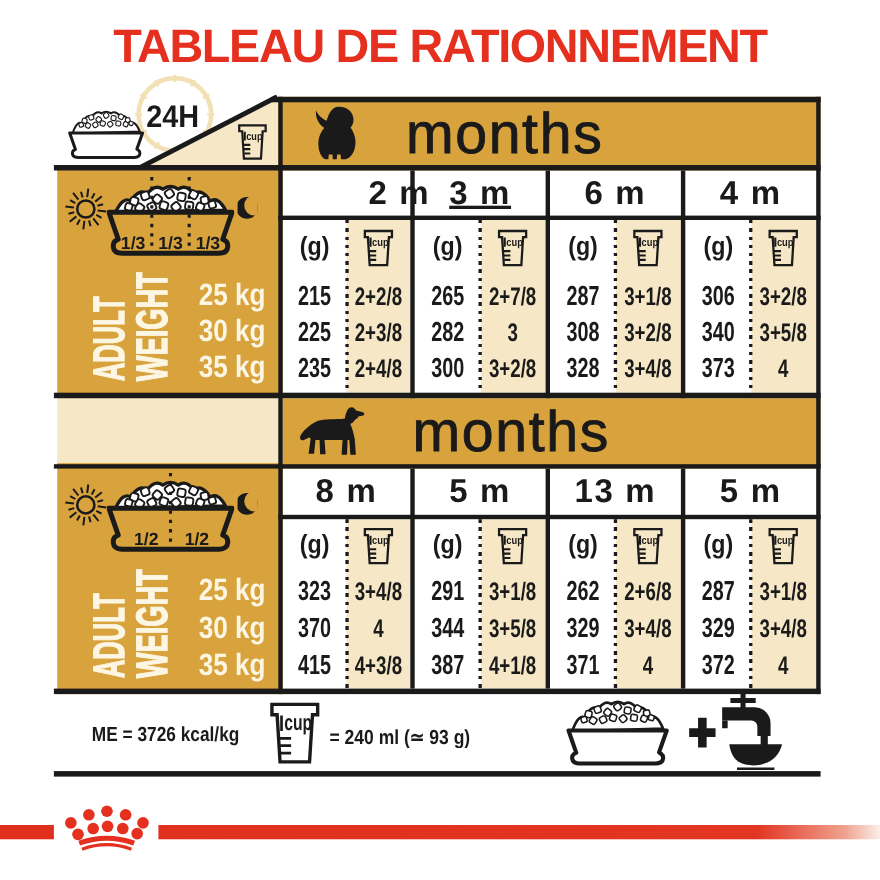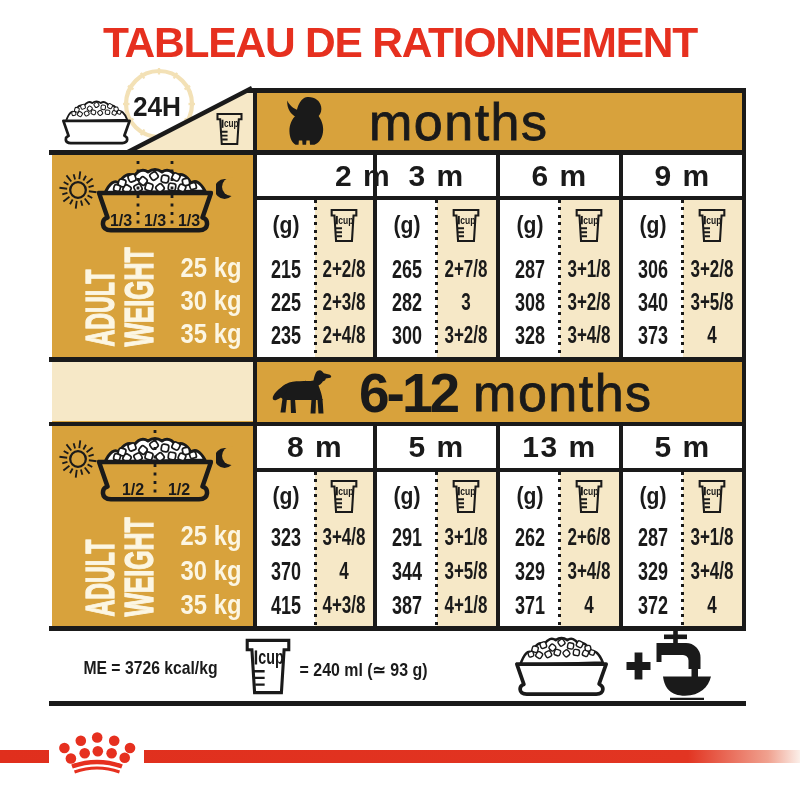--- a/index.html
+++ b/index.html
@@ -76,21 +76,20 @@
       <path d="M44,3.5 C45.5,1 48.5,0.6 50,2.2 L51.8,4.2 L58,5.8 L59.3,7.2 L58.5,8.8 L52,9.8 C51,12.8 49.5,15 46.5,16.5 C48.5,21.5 50,26 50.5,31 L13,31 C9.5,30 7.5,27.5 7.5,24.5 C7.5,20.5 10,17 14,15 C22,10.5 34,13 41.5,11.5 C42,8.5 42.8,5.8 44,3.5 Z" fill="#1A1A1A"></path>
       <path d="M52,5 C53.8,5.6 54.6,8 53.6,10.2 C52.8,12 50.8,12.8 49.2,12 Z" fill="#1A1A1A"></path>
       <path d="M13.5,15.5 C9,18 4,22 1.5,26.5 C-0.3,29.5 1.2,32 4.2,31 C8.5,29.5 12,26.5 14.5,23 L16,17.5 Z" fill="#1A1A1A"></path>
       <path d="M45.5,30 H50.5 L51.5,44.5 H46.5 Z" fill="#1A1A1A"></path>
       <path d="M39.5,30 H44 L43.5,44.5 H38.5 Z" fill="#1A1A1A"></path>
       <path d="M18.5,30 H23 L24,44 H19 Z" fill="#1A1A1A"></path>
       <path d="M10.5,29.5 H15 L13.5,43.5 H8.5 Z" fill="#1A1A1A"></path>
     </svg></div>
 
 <div style="position:absolute;left:359px;top:362px;height:62px;display:flex;align-items:center;color:#1A1A1A;">
-    <span style="font-size:55px;font-weight:bold;letter-spacing:-3px;">6-12</span>
     <span style="font-size:52px;font-weight:normal;margin-left:16px;letter-spacing:1.5px;-webkit-text-stroke:0.8px #1A1A1A;">months</span>
   </div>
 
 <div style="position:absolute;left:52px;top:150px;width:205px;height:212px;background:#D8A23C;"></div>
 
 <div style="position:absolute;left:52px;top:421px;width:205px;height:210px;background:#D8A23C;"></div>
 
 <div style="position:absolute;left:58px;top:170px;"><svg width="40" height="40" viewBox="0 0 44 44">
       <circle cx="22" cy="22" r="8.6" fill="none" stroke="#1A1A1A" stroke-width="2.5"></circle>
       <path d="M33.9,23.4 L42.4,24.5" stroke="#1A1A1A" stroke-width="2"></path>
@@ -229,21 +228,21 @@
 <div style="position:absolute;left:304.0px;top:256px;width:80px;height:26px;display:flex;align-items:center;justify-content:center;font-size:23px;font-weight:bold;color:#1A1A1A;line-height:1;transform:scaleX(0.74);">2+2/8</div>
 
 <div style="position:absolute;left:246.0px;top:289px;width:80px;height:26px;display:flex;align-items:center;justify-content:center;font-size:25px;font-weight:bold;color:#1A1A1A;line-height:1;transform:scaleX(0.72);">225</div>
 
 <div style="position:absolute;left:304.0px;top:289px;width:80px;height:26px;display:flex;align-items:center;justify-content:center;font-size:23px;font-weight:bold;color:#1A1A1A;line-height:1;transform:scaleX(0.74);">2+3/8</div>
 
 <div style="position:absolute;left:246.0px;top:322px;width:80px;height:26px;display:flex;align-items:center;justify-content:center;font-size:25px;font-weight:bold;color:#1A1A1A;line-height:1;transform:scaleX(0.72);">235</div>
 
 <div style="position:absolute;left:304.0px;top:322px;width:80px;height:26px;display:flex;align-items:center;justify-content:center;font-size:23px;font-weight:bold;color:#1A1A1A;line-height:1;transform:scaleX(0.74);">2+4/8</div>
 
-<div style="position:absolute;left:377px;top:155px;width:119px;height:41px;display:flex;align-items:center;justify-content:center;font-size:30px;font-weight:bold;color:#1A1A1A;line-height:1;letter-spacing:1.5px;">3 m</div>
+<div style="position:absolute;left:377px;top:155px;width:119px;height:41px;display:flex;align-items:center;justify-content:center;font-size:30px;font-weight:bold;color:#1A1A1A;line-height:1;letter-spacing:1.5px;text-decoration:underline;">3 m</div>
 
 <div style="position:absolute;left:436.5px;top:200px;width:59.5px;height:156.5px;background:#F6E8C7;"></div>
 
 <div style="position:absolute;left:435.0px;top:200px;width:3px;height:156.5px;background:repeating-linear-gradient(to bottom,#1A1A1A 0,#1A1A1A 3px,transparent 3px,transparent 7.5px);"></div>
 
 <div style="position:absolute;left:376.75px;top:210px;width:60px;height:30px;display:flex;align-items:center;justify-content:center;font-size:24px;font-weight:bold;color:#1A1A1A;line-height:1;transform:scaleX(0.88);">(g)</div>
 
 <div style="position:absolute;left:450.25px;top:207.5px;"><svg width="32" height="35" viewBox="0 0 40 44">
       <path d="M4.5,2.5 H35.5 V9.5 H32 L30,41.5 H10 L8,9.5 H4.5 Z" fill="none" stroke="#1A1A1A" stroke-width="2.6"></path>
       <path d="M11,10 V20.5" stroke="#1A1A1A" stroke-width="2.4" fill="none"></path>
@@ -283,21 +282,21 @@
 <div style="position:absolute;left:549.25px;top:256px;width:80px;height:26px;display:flex;align-items:center;justify-content:center;font-size:23px;font-weight:bold;color:#1A1A1A;line-height:1;transform:scaleX(0.74);">3+1/8</div>
 
 <div style="position:absolute;left:489.75px;top:289px;width:80px;height:26px;display:flex;align-items:center;justify-content:center;font-size:25px;font-weight:bold;color:#1A1A1A;line-height:1;transform:scaleX(0.72);">308</div>
 
 <div style="position:absolute;left:549.25px;top:289px;width:80px;height:26px;display:flex;align-items:center;justify-content:center;font-size:23px;font-weight:bold;color:#1A1A1A;line-height:1;transform:scaleX(0.74);">3+2/8</div>
 
 <div style="position:absolute;left:489.75px;top:322px;width:80px;height:26px;display:flex;align-items:center;justify-content:center;font-size:25px;font-weight:bold;color:#1A1A1A;line-height:1;transform:scaleX(0.72);">328</div>
 
 <div style="position:absolute;left:549.25px;top:322px;width:80px;height:26px;display:flex;align-items:center;justify-content:center;font-size:23px;font-weight:bold;color:#1A1A1A;line-height:1;transform:scaleX(0.74);">3+4/8</div>
 
-<div style="position:absolute;left:623px;top:155px;width:119px;height:41px;display:flex;align-items:center;justify-content:center;font-size:30px;font-weight:bold;color:#1A1A1A;line-height:1;letter-spacing:1.5px;">9 m</div>
+<div style="position:absolute;left:623px;top:155px;width:119px;height:41px;display:flex;align-items:center;justify-content:center;font-size:30px;font-weight:bold;color:#1A1A1A;line-height:1;letter-spacing:1.5px;">4 m</div>
 
 <div style="position:absolute;left:682.5px;top:200px;width:59.5px;height:156.5px;background:#F6E8C7;"></div>
 
 <div style="position:absolute;left:681.0px;top:200px;width:3px;height:156.5px;background:repeating-linear-gradient(to bottom,#1A1A1A 0,#1A1A1A 3px,transparent 3px,transparent 7.5px);"></div>
 
 <div style="position:absolute;left:622.75px;top:210px;width:60px;height:30px;display:flex;align-items:center;justify-content:center;font-size:24px;font-weight:bold;color:#1A1A1A;line-height:1;transform:scaleX(0.88);">(g)</div>
 
 <div style="position:absolute;left:696.25px;top:207.5px;"><svg width="32" height="35" viewBox="0 0 40 44">
       <path d="M4.5,2.5 H35.5 V9.5 H32 L30,41.5 H10 L8,9.5 H4.5 Z" fill="none" stroke="#1A1A1A" stroke-width="2.6"></path>
       <path d="M11,10 V20.5" stroke="#1A1A1A" stroke-width="2.4" fill="none"></path>

